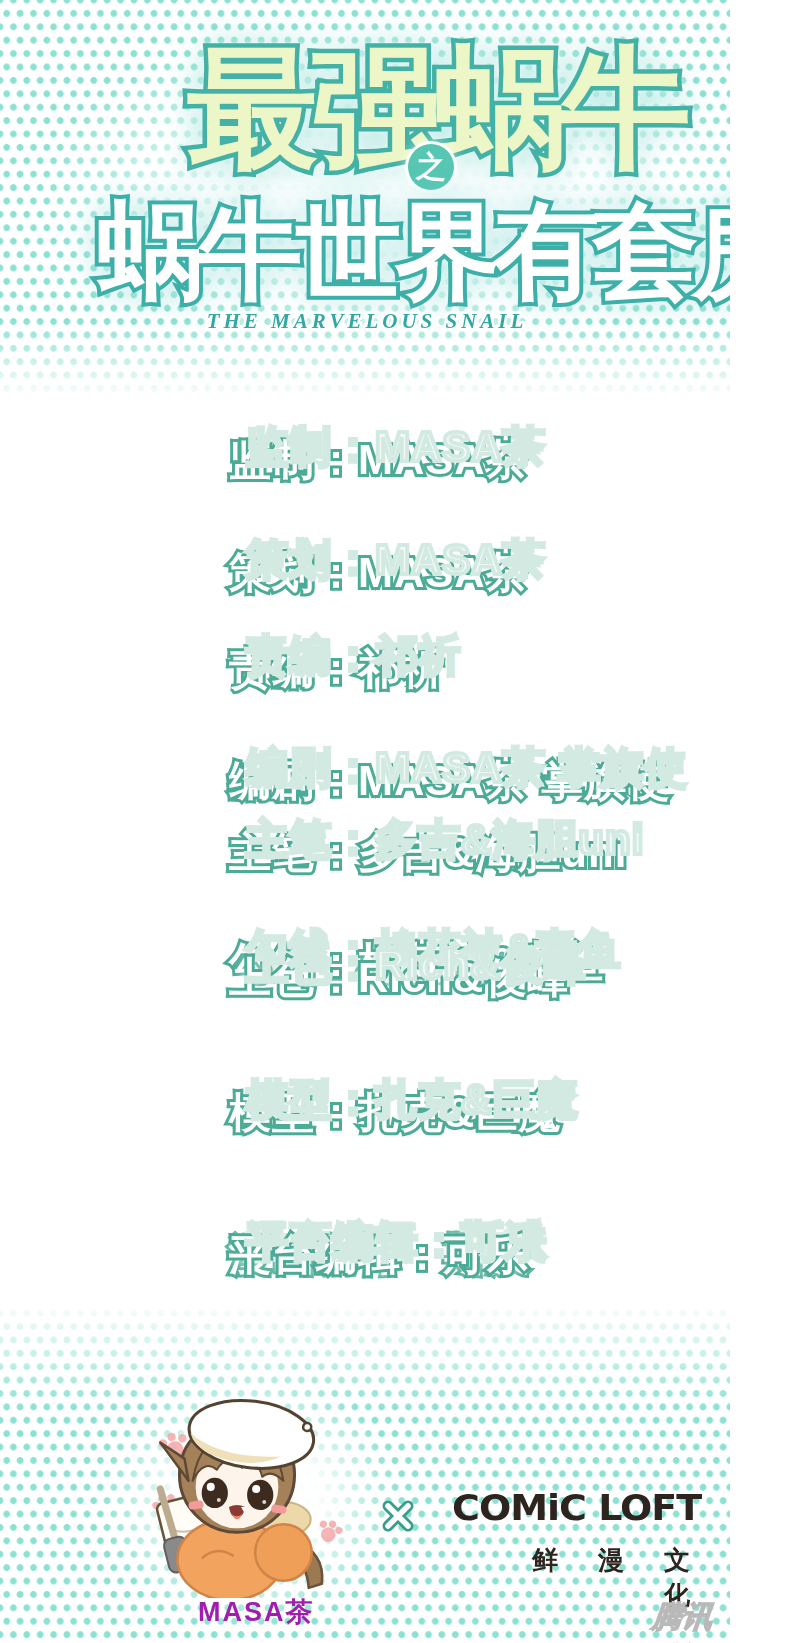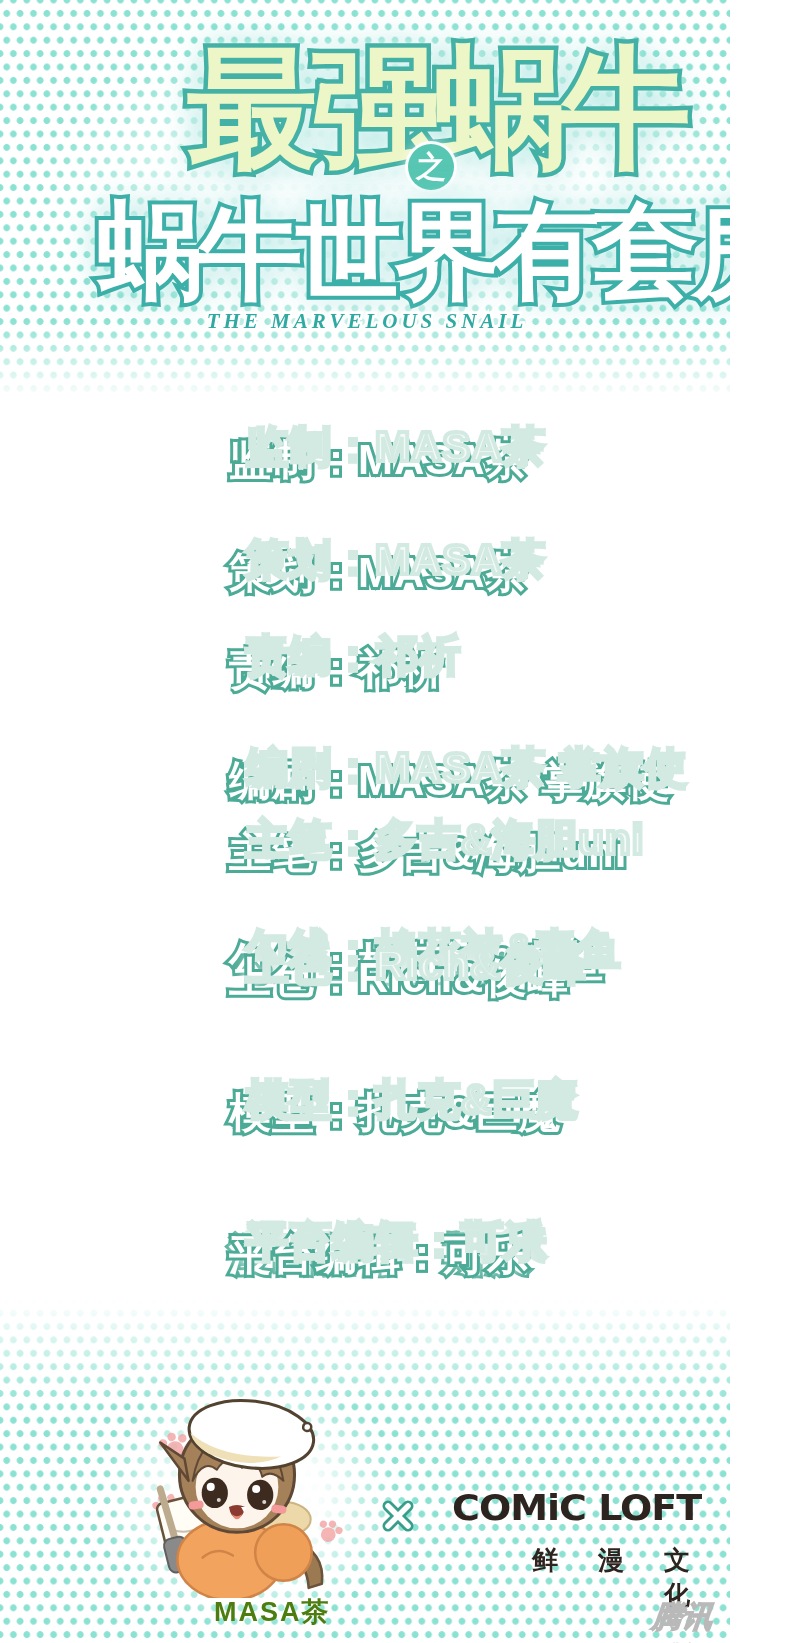--- a/index.html
+++ b/index.html
@@ -88,22 +88,22 @@
   }
   .credit .stroke {
     color:#4cab96; -webkit-text-stroke:6px #4cab96;
     text-shadow:0 0 8px rgba(255,255,255,.95), 0 0 16px rgba(255,255,255,.85);
   }
   .credit .fill { color:#ffffff; }
 
   
   .mascot { position:absolute; left:132px; top:1396px; }
   .mascot-caption {
-    position:absolute; left:214px; top:1594px;
-    font-weight:bold; font-size:27px; letter-spacing:2px; color:#4d7c0f;
+    position:absolute; left:198px; top:1594px;
+    font-weight:bold; font-size:27px; letter-spacing:2px; color:#a21caf;
   }
   .paw { position:absolute; }
   .collab-x { position:absolute; left:379px; top:1497px; }
   .logo-text {
     position:absolute; left:452px; top:1487px;
     font-family:"DejaVu Sans","Liberation Sans",sans-serif;
     font-weight:900; font-size:38px; letter-spacing:-1px; color:#2d2420;
     transform:scaleY(.94); transform-origin:top left;
   }
   .logo-sub {

